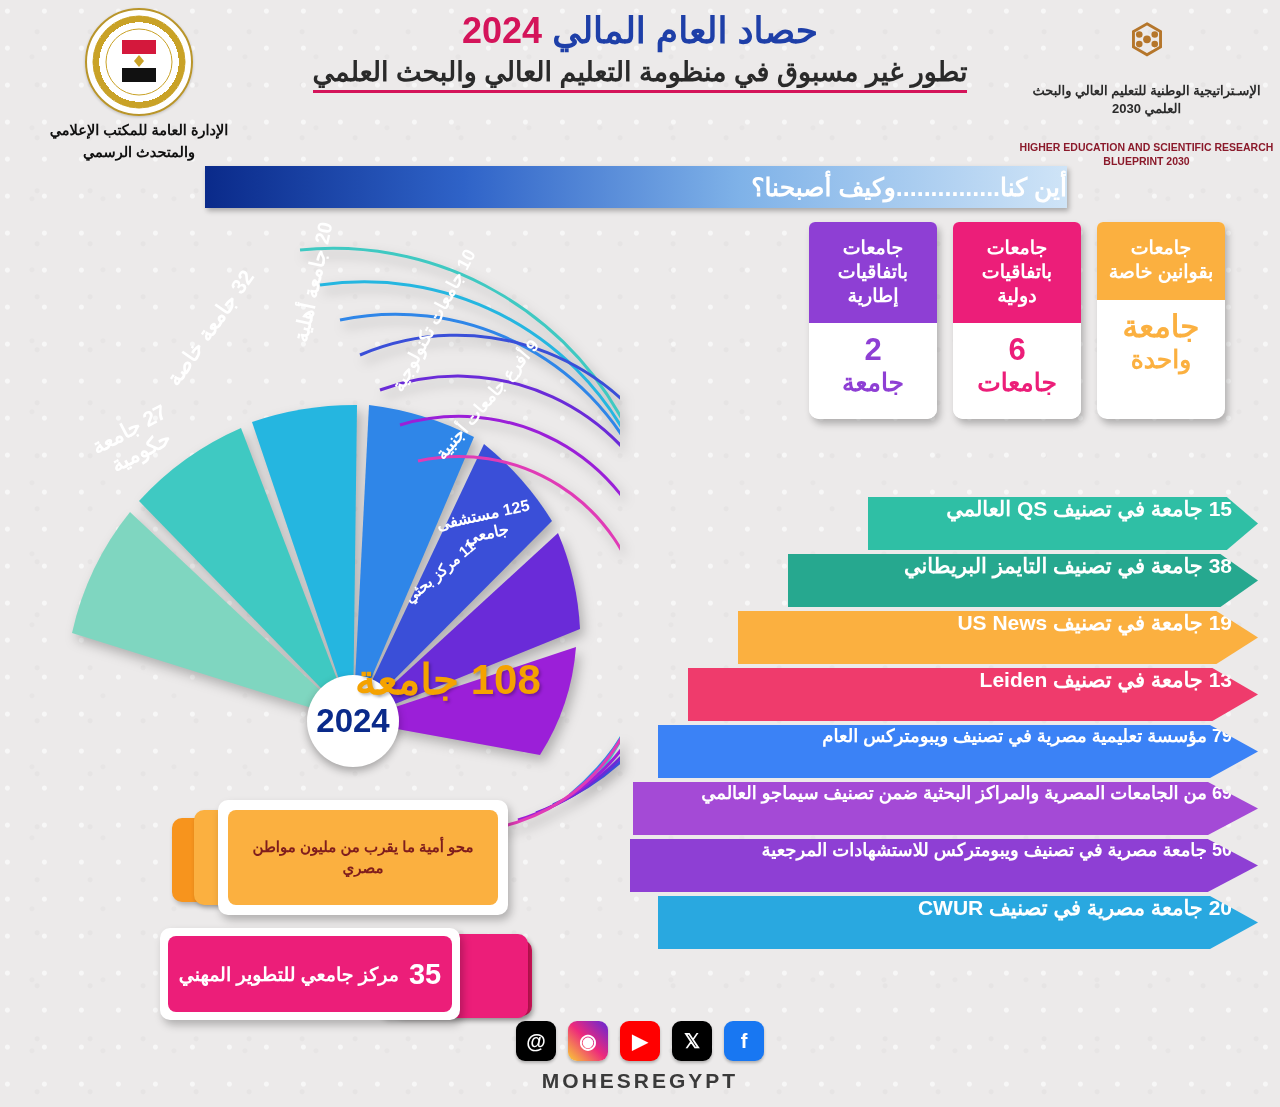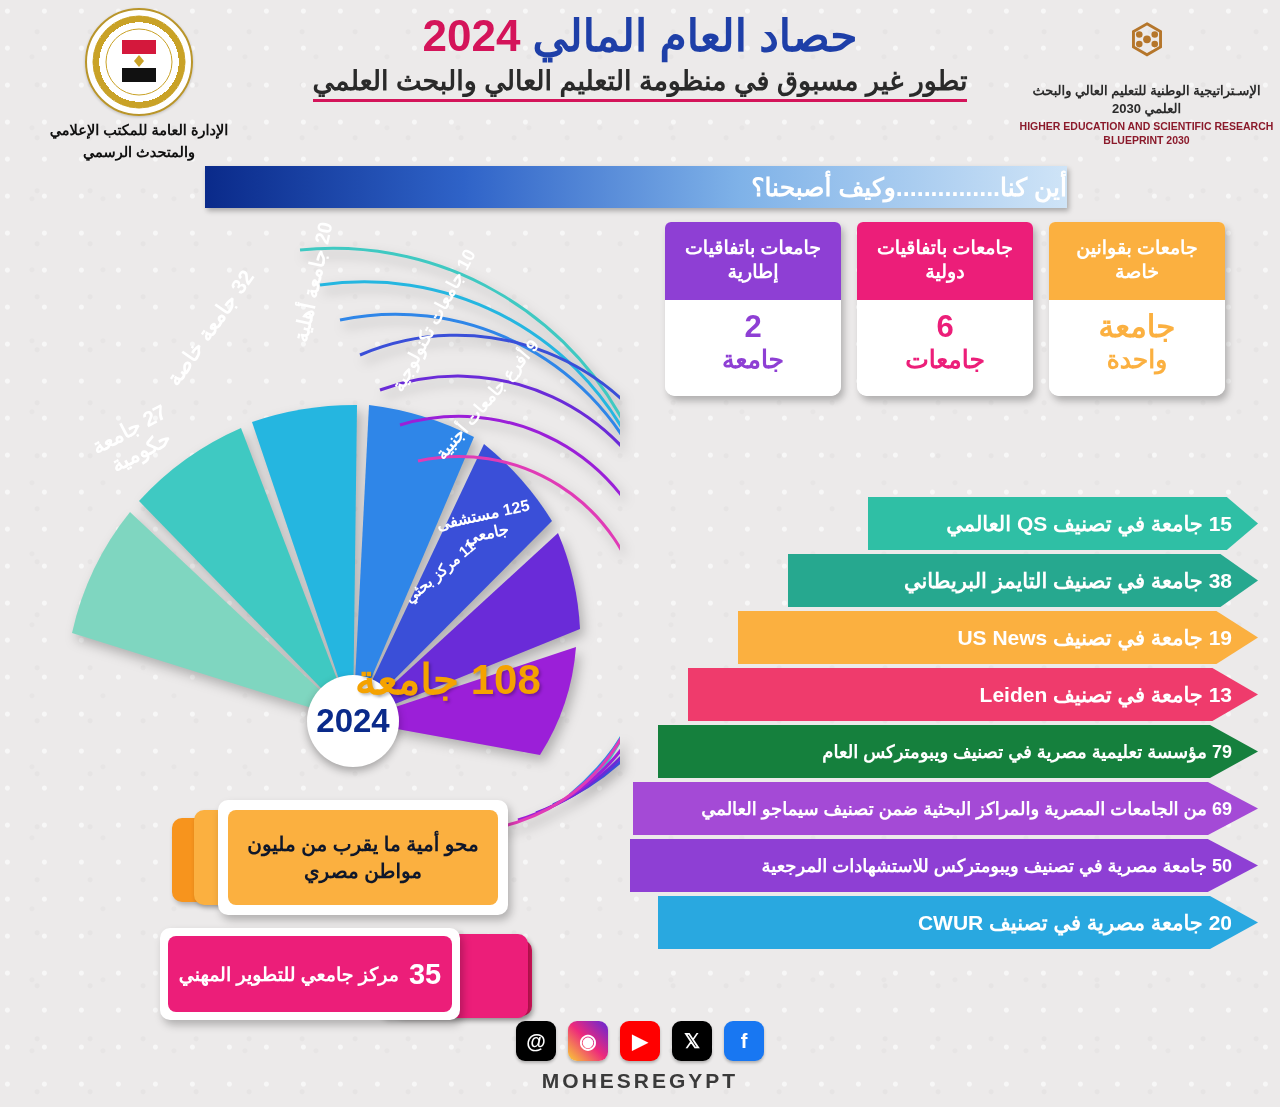--- a/index.html
+++ b/index.html
@@ -11,58 +11,58 @@
   
   .texture{position:absolute;inset:0;
     background-image:
       radial-gradient(circle at 20% 30%, rgba(255,255,255,.6) 0 2px, transparent 3px),
       radial-gradient(circle at 70% 60%, rgba(0,0,0,.025) 0 2px, transparent 3px),
       radial-gradient(circle at 45% 80%, rgba(0,0,0,.02) 0 2px, transparent 3px);
     background-size:37px 37px, 53px 53px, 71px 71px;
     pointer-events:none;}
   
   .hdr-title{position:absolute;top:10px;left:0;width:100%;text-align:center;}
-  .hdr-title .l1{font-size:44px;font-weight:bold;color:#1e3fa8;letter-spacing:0;}
+  .hdr-title .l1{font-size:36px;font-weight:bold;color:#1e3fa8;letter-spacing:0;}
   .hdr-title .l1 .red{color:#d4145a;}
   .hdr-title .l2{font-size:27px;font-weight:bold;color:#2a2a2a;margin-top:4px;}
   .hdr-title .l2 .u{border-bottom:3px solid #d4145a;padding-bottom:3px;}
 
   .logo-left{position:absolute;top:18px;right:1px;width:265px;text-align:center;}
   .logo-left .mark{width:58px;height:58px;margin:0 auto;}
   .logo-left .t1{font-size:13px;font-weight:bold;color:#2b2b2b;margin-top:6px;line-height:1.35;}
-  .logo-left .t2{font-size:10.5px;font-weight:bold;color:#8b1a2b;margin-top:2px;line-height:1.35;}
+  .logo-left .t2{font-size:10.5px;font-weight:bold;color:#8b1a2b;margin-top:23px;line-height:1.35;}
 
   .logo-right{position:absolute;top:8px;left:14px;width:250px;text-align:center;}
   .seal{width:104px;height:104px;border-radius:50%;margin:0 auto;position:relative;
         background:radial-gradient(circle at 50% 50%, #ffffff 0 54%, #c9a227 54% 62%, #ffffff 62% 100%);
         border:2px solid #b9952a;box-shadow:0 1px 3px rgba(0,0,0,.2);}
   .seal .flag{position:absolute;left:50%;top:50%;transform:translate(-50%,-50%);width:34px;height:44px;}
   .seal .ring-txt{position:absolute;inset:0;}
   .logo-right .cap{font-size:14.5px;font-weight:bold;color:#111;line-height:1.5;margin-top:4px;}
 
   
   .banner{position:absolute;top:166px;left:205px;width:862px;height:42px;
     background:linear-gradient(90deg,#0a2a8a 0%,#2f63c8 30%,#7fb2e8 62%,#cfe4f7 100%);
     display:flex;align-items:center;
     box-shadow:2px 3px 5px rgba(0,0,0,.28);}
   .banner span{color:#fff;font-size:25px;font-weight:bold;}
 
   
   .cards{position:absolute;top:222px;right:55px;display:flex;gap:16px;direction:rtl;}
-  .card{width:176px;border-radius:6px 6px 10px 10px;box-shadow:3px 5px 7px rgba(0,0,0,.25);
+  .card{width:128px;border-radius:6px 6px 10px 10px;box-shadow:3px 5px 7px rgba(0,0,0,.25);
         overflow:hidden;background:#fff;}
   .card .head{color:#fff;font-weight:bold;font-size:19px;line-height:1.25;
         padding:14px 8px 16px;text-align:center;min-height:76px;box-sizing:border-box;}
   .card .body{background:#fff;text-align:center;padding:10px 6px 22px;}
   .card .num{font-size:31px;font-weight:bold;line-height:1.1;}
   .card .unit{font-size:25px;font-weight:bold;line-height:1.2;}
 
   
   .bars{position:absolute;top:497px;right:22px;width:640px;}
-  .bar{position:relative;height:53px;margin-bottom:4px;display:flex;align-items:center;
+  .bar{position:relative;height:53px;margin-bottom:4px;display:flex;
        padding-right:26px;box-sizing:border-box;
        filter:drop-shadow(3px 4px 3px rgba(0,0,0,.28));
        clip-path:polygon(0% 0%, 92% 0%, 100% 50%, 92% 100%, 0% 100%);}
   .bar span{color:#fff;font-size:21px;font-weight:bold;white-space:nowrap;}
   .bar.small span{font-size:18px;}
 
   
   .fan{position:absolute;top:215px;left:0;width:620px;height:620px;}
   .fan-center{position:absolute;left:307px;top:460px;width:92px;height:92px;border-radius:50%;
      background:#fff;box-shadow:0 4px 8px rgba(0,0,0,.3);display:flex;align-items:center;justify-content:center;}
@@ -75,21 +75,21 @@
   
   .yellow-card{position:absolute;top:800px;left:178px;width:330px;height:115px;}
   .yc-l1{position:absolute;left:-6px;top:18px;width:120px;height:84px;background:#f7941d;border-radius:10px;
          box-shadow:2px 3px 5px rgba(0,0,0,.25);}
   .yc-l2{position:absolute;left:16px;top:10px;width:120px;height:95px;background:#fbb040;border-radius:10px;
          box-shadow:2px 3px 5px rgba(0,0,0,.25);}
   .yc-main{position:absolute;left:40px;top:0;width:290px;height:115px;background:#fff;border-radius:10px;
            box-shadow:3px 5px 8px rgba(0,0,0,.25);}
   .yc-inner{position:absolute;left:10px;top:10px;right:10px;bottom:10px;background:#fbb040;border-radius:8px;
             display:flex;align-items:center;justify-content:center;text-align:center;padding:4px 10px;box-sizing:border-box;}
-  .yc-inner span{color:#0f172a;font-size:20px;font-weight:bold;line-height:1.35;}
+  .yc-inner span{color:#7f1d1d;font-size:15px;font-weight:bold;line-height:1.35;}
 
   .pink-card{position:absolute;top:928px;left:160px;width:390px;height:92px;}
   .pc-l1{position:absolute;left:232px;top:12px;width:140px;height:76px;background:#d4145a;border-radius:10px;
          box-shadow:2px 3px 5px rgba(0,0,0,.25);}
   .pc-l2{position:absolute;left:218px;top:6px;width:150px;height:84px;background:#ec1e79;border-radius:10px;
          box-shadow:2px 3px 5px rgba(0,0,0,.25);}
   .pc-main{position:absolute;left:0;top:0;width:300px;height:92px;background:#fff;border-radius:10px;
            box-shadow:3px 5px 8px rgba(0,0,0,.25);}
   .pc-inner{position:absolute;left:8px;top:8px;right:8px;bottom:8px;background:#ec1e79;border-radius:8px;
             display:flex;align-items:center;justify-content:center;gap:10px;padding:0 10px;box-sizing:border-box;}
@@ -189,21 +189,21 @@
     </div>
   <div class="bar" style="background:#26a88f;width:470px">
       <span>38 جامعة في تصنيف التايمز البريطاني</span>
     </div>
   <div class="bar" style="background:#fbb040;width:520px">
       <span>19 جامعة في تصنيف US News</span>
     </div>
   <div class="bar" style="background:#ef3b6c;width:570px">
       <span>13 جامعة في تصنيف Leiden</span>
     </div>
-  <div class="bar small" style="background:#15803d;width:600px">
+  <div class="bar small" style="background:#3b82f6;width:600px">
       <span>79 مؤسسة تعليمية مصرية في تصنيف ويبومتركس العام</span>
     </div>
   <div class="bar small" style="background:#a44ad6;width:625px">
       <span>69 من الجامعات المصرية والمراكز البحثية ضمن تصنيف سيماجو العالمي</span>
     </div>
   <div class="bar small" style="background:#8e3fd4;width:628px">
       <span>50 جامعة مصرية في تصنيف ويبومتركس للاستشهادات المرجعية</span>
     </div>
   <div class="bar" style="background:#29a8e0;width:600px">
       <span>20 جامعة مصرية في تصنيف CWUR</span>

